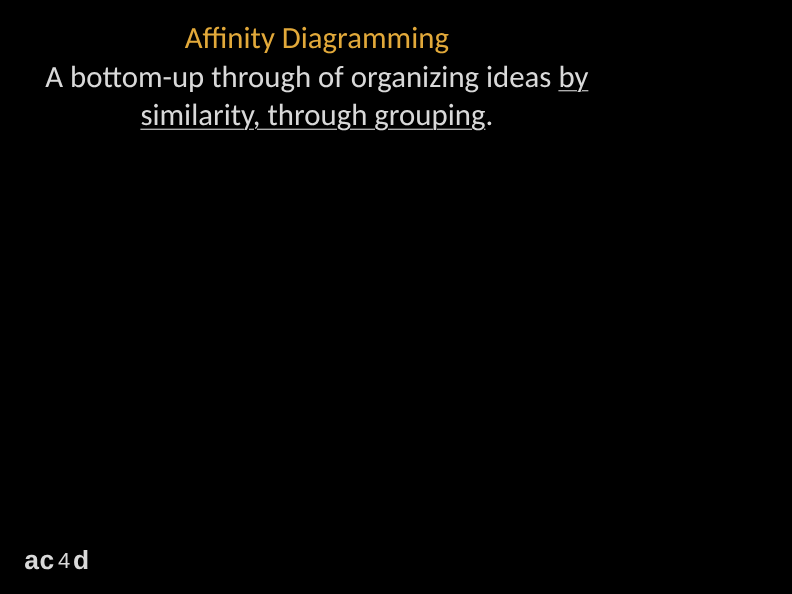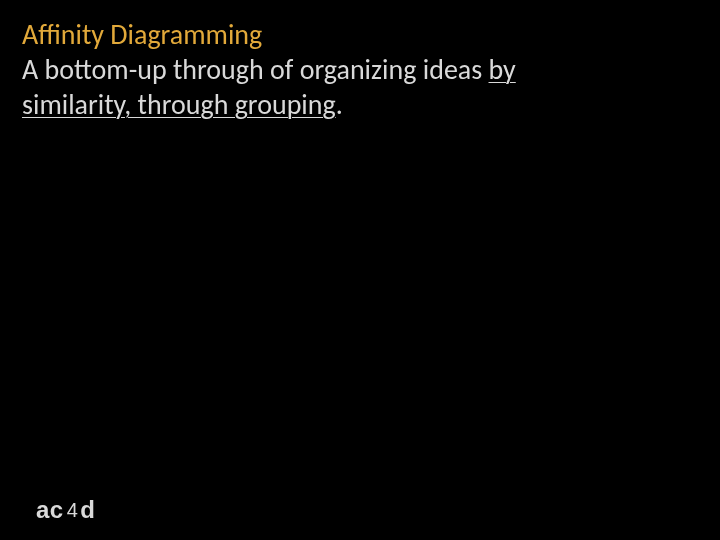--- a/index.html
+++ b/index.html
@@ -6,20 +6,21 @@
   html, body { width: 720px; height: 540px; overflow: hidden; }
   body {
     background: #000000;
     font-family: Calibri, "Segoe UI", Arial, sans-serif;
     position: relative;
   }
   .slide {
     width: 576px;
     height: 540px;
     position: relative;
+    text-align: center;
   }
   .heading {
     position: absolute;
     top: 18px;
     left: 22px;
     right: 22px;
   }
   .title {
     color: #e2a93a;
     font-size: 28px;
@@ -32,21 +33,21 @@
     line-height: 1.25;
     font-weight: 400;
   }
   .underline {
     text-decoration: underline;
     text-decoration-thickness: 1px;
     text-underline-offset: 3px;
   }
   .logo {
     position: absolute;
-    left: 36px;
+    left: 22px;
     bottom: 18px;
     height: 24px;
     display: flex;
     align-items: baseline;
     color: #d9d9d9;
     letter-spacing: 0.5px;
   }
   .logo .ac {
     font-family: "Arial Narrow", Arial, sans-serif;
     font-weight: 700;

